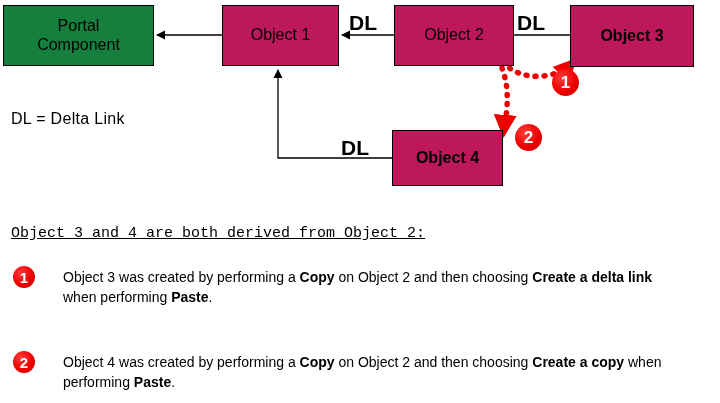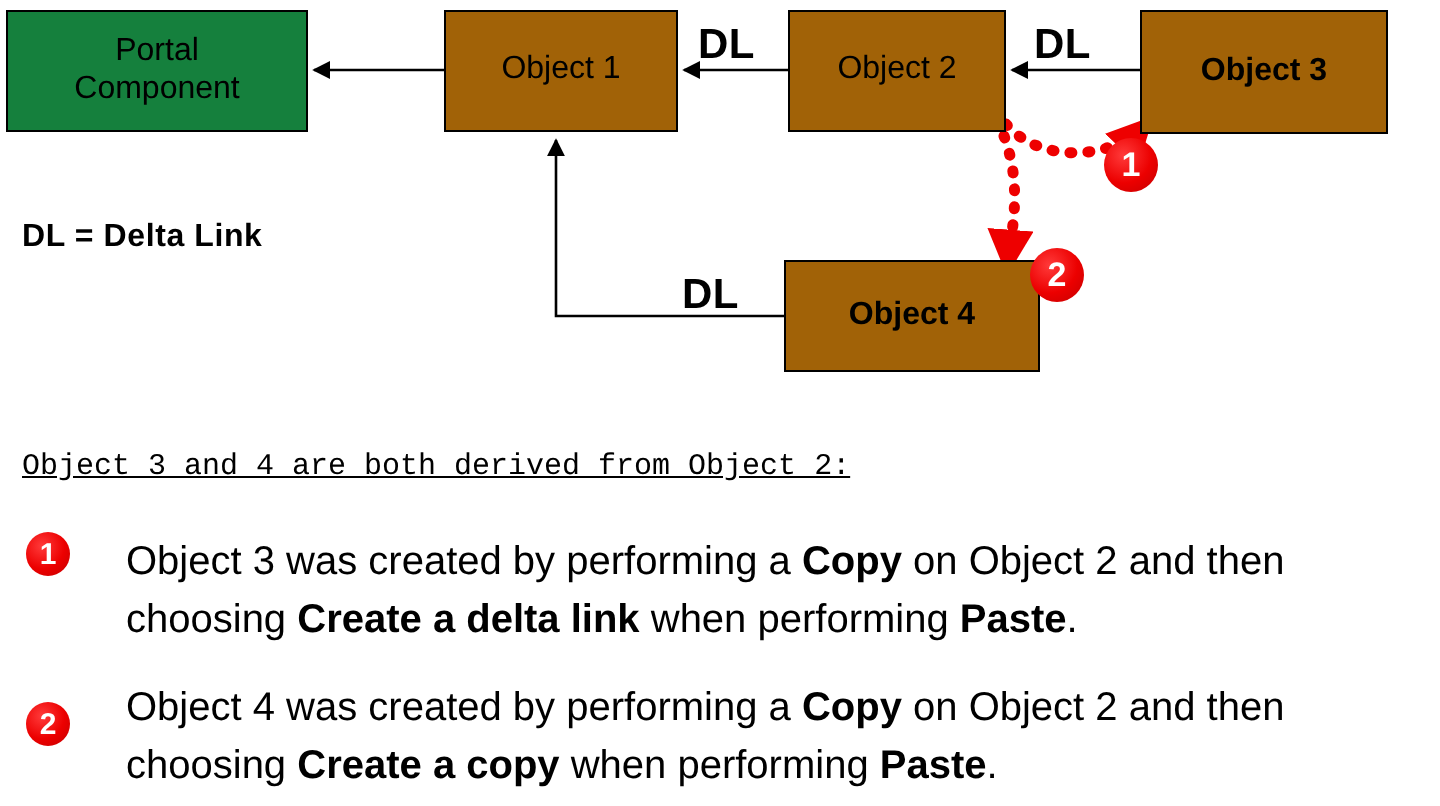--- a/index.html
+++ b/index.html
@@ -29,50 +29,50 @@
     align-items: center;
     justify-content: center;
     text-align: center;
     line-height: 1.18;
   }
   .node-portal {
     background: #15803d;
     font-size: 16px;
   }
   .node-obj {
-    background: #a16207;
+    background: #be185d;
     font-size: 16px;
     text-align: center;
   }
   .node-bold { font-weight: bold; }
 
   .edge-label {
     position: absolute;
     font-size: 21px;
     font-weight: bold;
     letter-spacing: 0.2px;
     white-space: nowrap;
   }
   .legend {
     position: absolute;
     font-size: 16px;
-    font-weight: bold;
+    font-weight: normal;
     white-space: nowrap;
     letter-spacing: 0.3px;
   }
   .heading {
     position: absolute;
     font-size: 15px;
     white-space: nowrap;
     text-decoration: underline;
     font-family: Liberation Mono, monospace;
   }
   .bullet-text {
     position: absolute;
-    font-size: 20px;
+    font-size: 14px;
     line-height: 1.45;
     width: 600px;
   }
   .bullet-text b { font-weight: bold; }
 
   .badge {
     position: absolute;
     border-radius: 50%;
     background: radial-gradient(circle at 36% 32%, #ff3a3a 0%, #ec0000 55%, #c40000 100%);
     color: #ffffff;
@@ -119,29 +119,29 @@
 
 <div class="node node-portal" style="left:3px; top:5px; width:151px; height:61px;">
   <span style="white-space:pre-line;">Portal
 Component</span>
 </div>
 
 <div class="node node-obj" style="left:222px; top:5px; width:117px; height:61px;">
   <span>Object 1</span>
 </div>
 
-<div class="node node-obj" style="left:394px; top:5px; width:109px; height:61px;">
+<div class="node node-obj" style="left:394px; top:5px; width:120px; height:61px;">
   <span>Object 2</span>
 </div>
 
 <div class="node node-obj node-bold" style="left:570px; top:5px; width:124px; height:62px;">
   <span>Object 3</span>
 </div>
 
-<div class="node node-obj node-bold" style="left:392px; top:130px; width:128px; height:56px;">
+<div class="node node-obj node-bold" style="left:392px; top:130px; width:111px; height:56px;">
   <span>Object 4</span>
 </div>
 
 <div class="edge-label" style="left:349px; top:11px;">DL</div>
 
 <div class="edge-label" style="left:517px; top:11px;">DL</div>
 
 <div class="edge-label" style="left:341px; top:136px;">DL</div>
 
 <div class="badge badge-diagram" style="left:552px; top:69px;">
@@ -157,13 +157,13 @@
 <div class="heading" style="left:11px; top:225px;">Object 3 and 4 are both derived from Object 2:</div>
 
 <div class="badge badge-list" style="left:13px; top:266px;">
   <span>1</span>
 </div>
 <div class="bullet-text" style="left:63px; top:267px;"><span>Object 3 was created by performing a </span><b>Copy</b><span> on Object 2 and then choosing </span><b>Create a delta link</b><span> when performing </span><b>Paste</b><span>.</span></div>
 
 <div class="badge badge-list" style="left:13px; top:351px;">
   <span>2</span>
 </div>
-<div class="bullet-text" style="left:63px; top:340px;"><span>Object 4 was created by performing a </span><b>Copy</b><span> on Object 2 and then choosing </span><b>Create a copy</b><span> when performing </span><b>Paste</b><span>.</span></div>
+<div class="bullet-text" style="left:63px; top:352px;"><span>Object 4 was created by performing a </span><b>Copy</b><span> on Object 2 and then choosing </span><b>Create a copy</b><span> when performing </span><b>Paste</b><span>.</span></div>
 
 </body></html>

